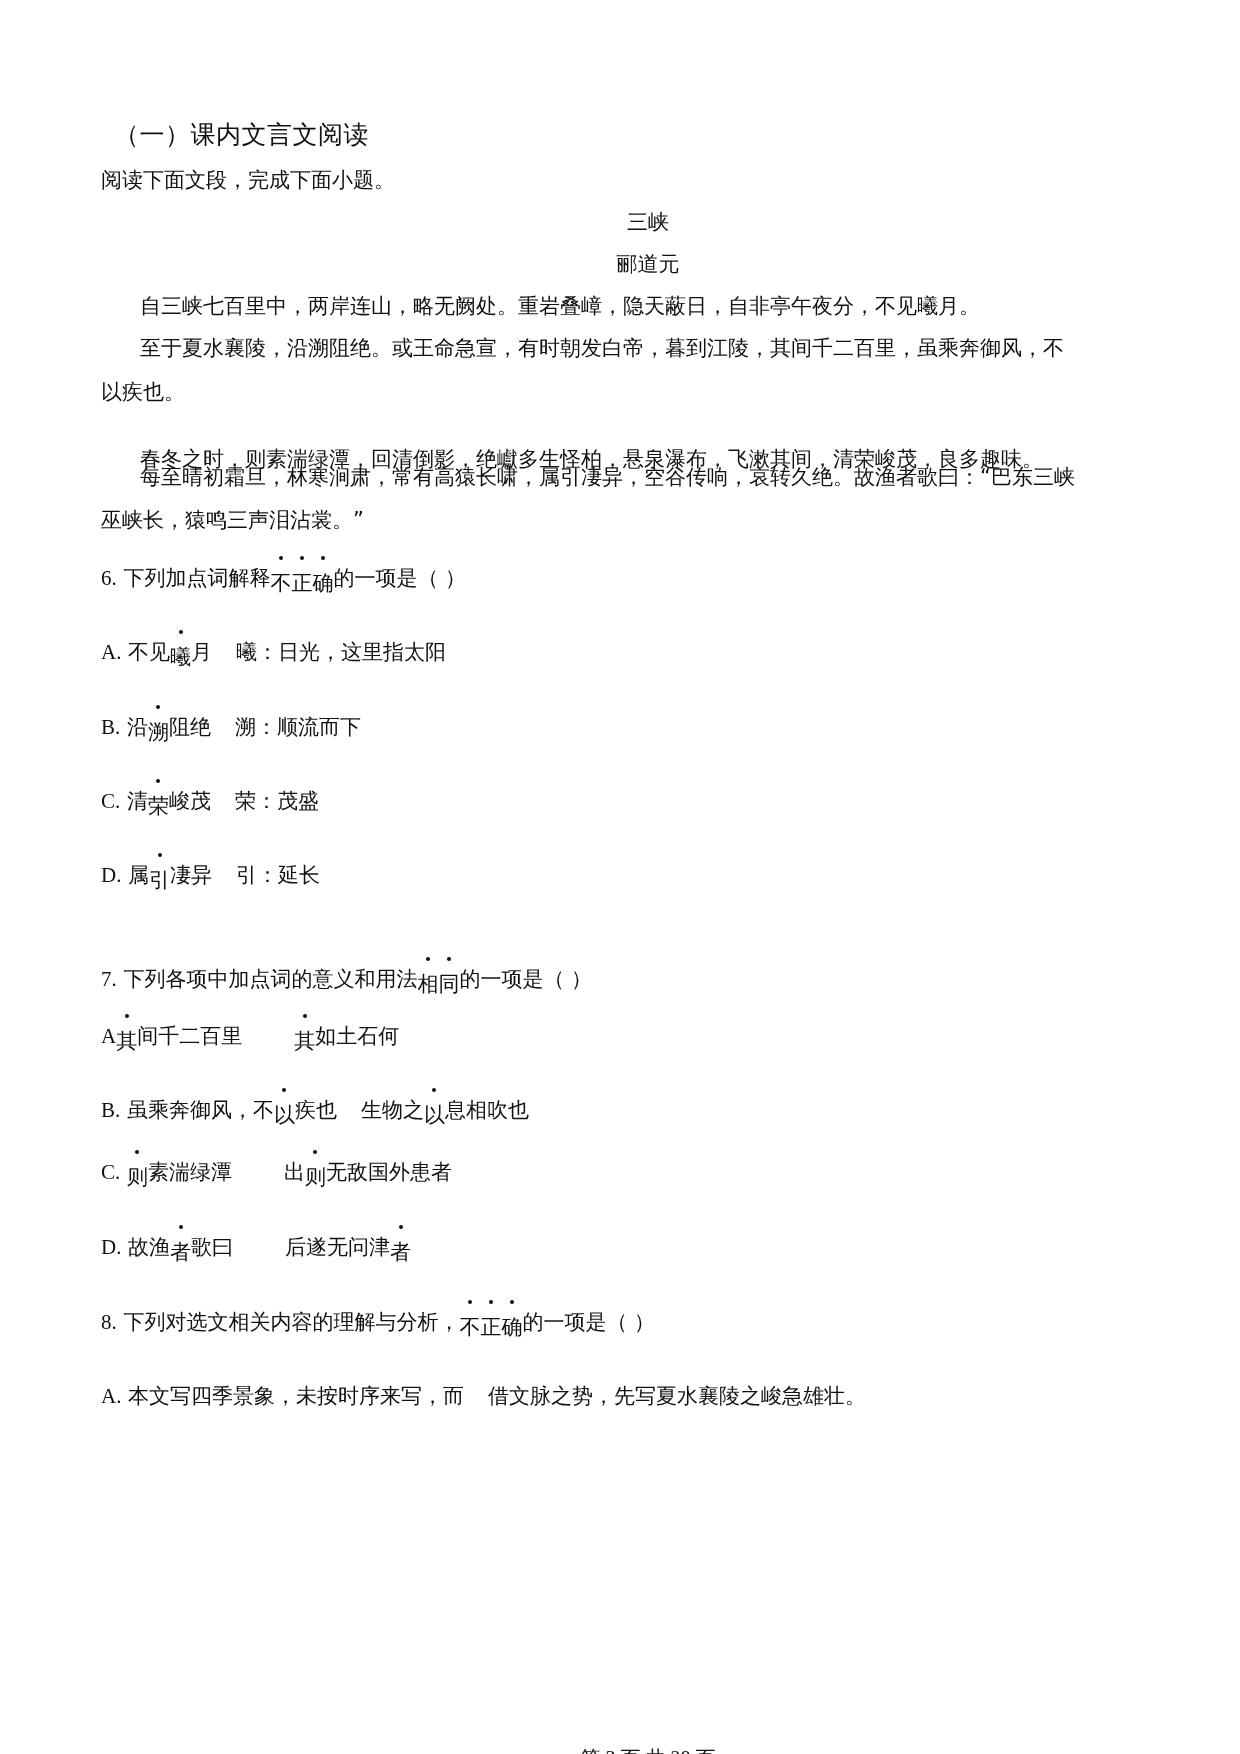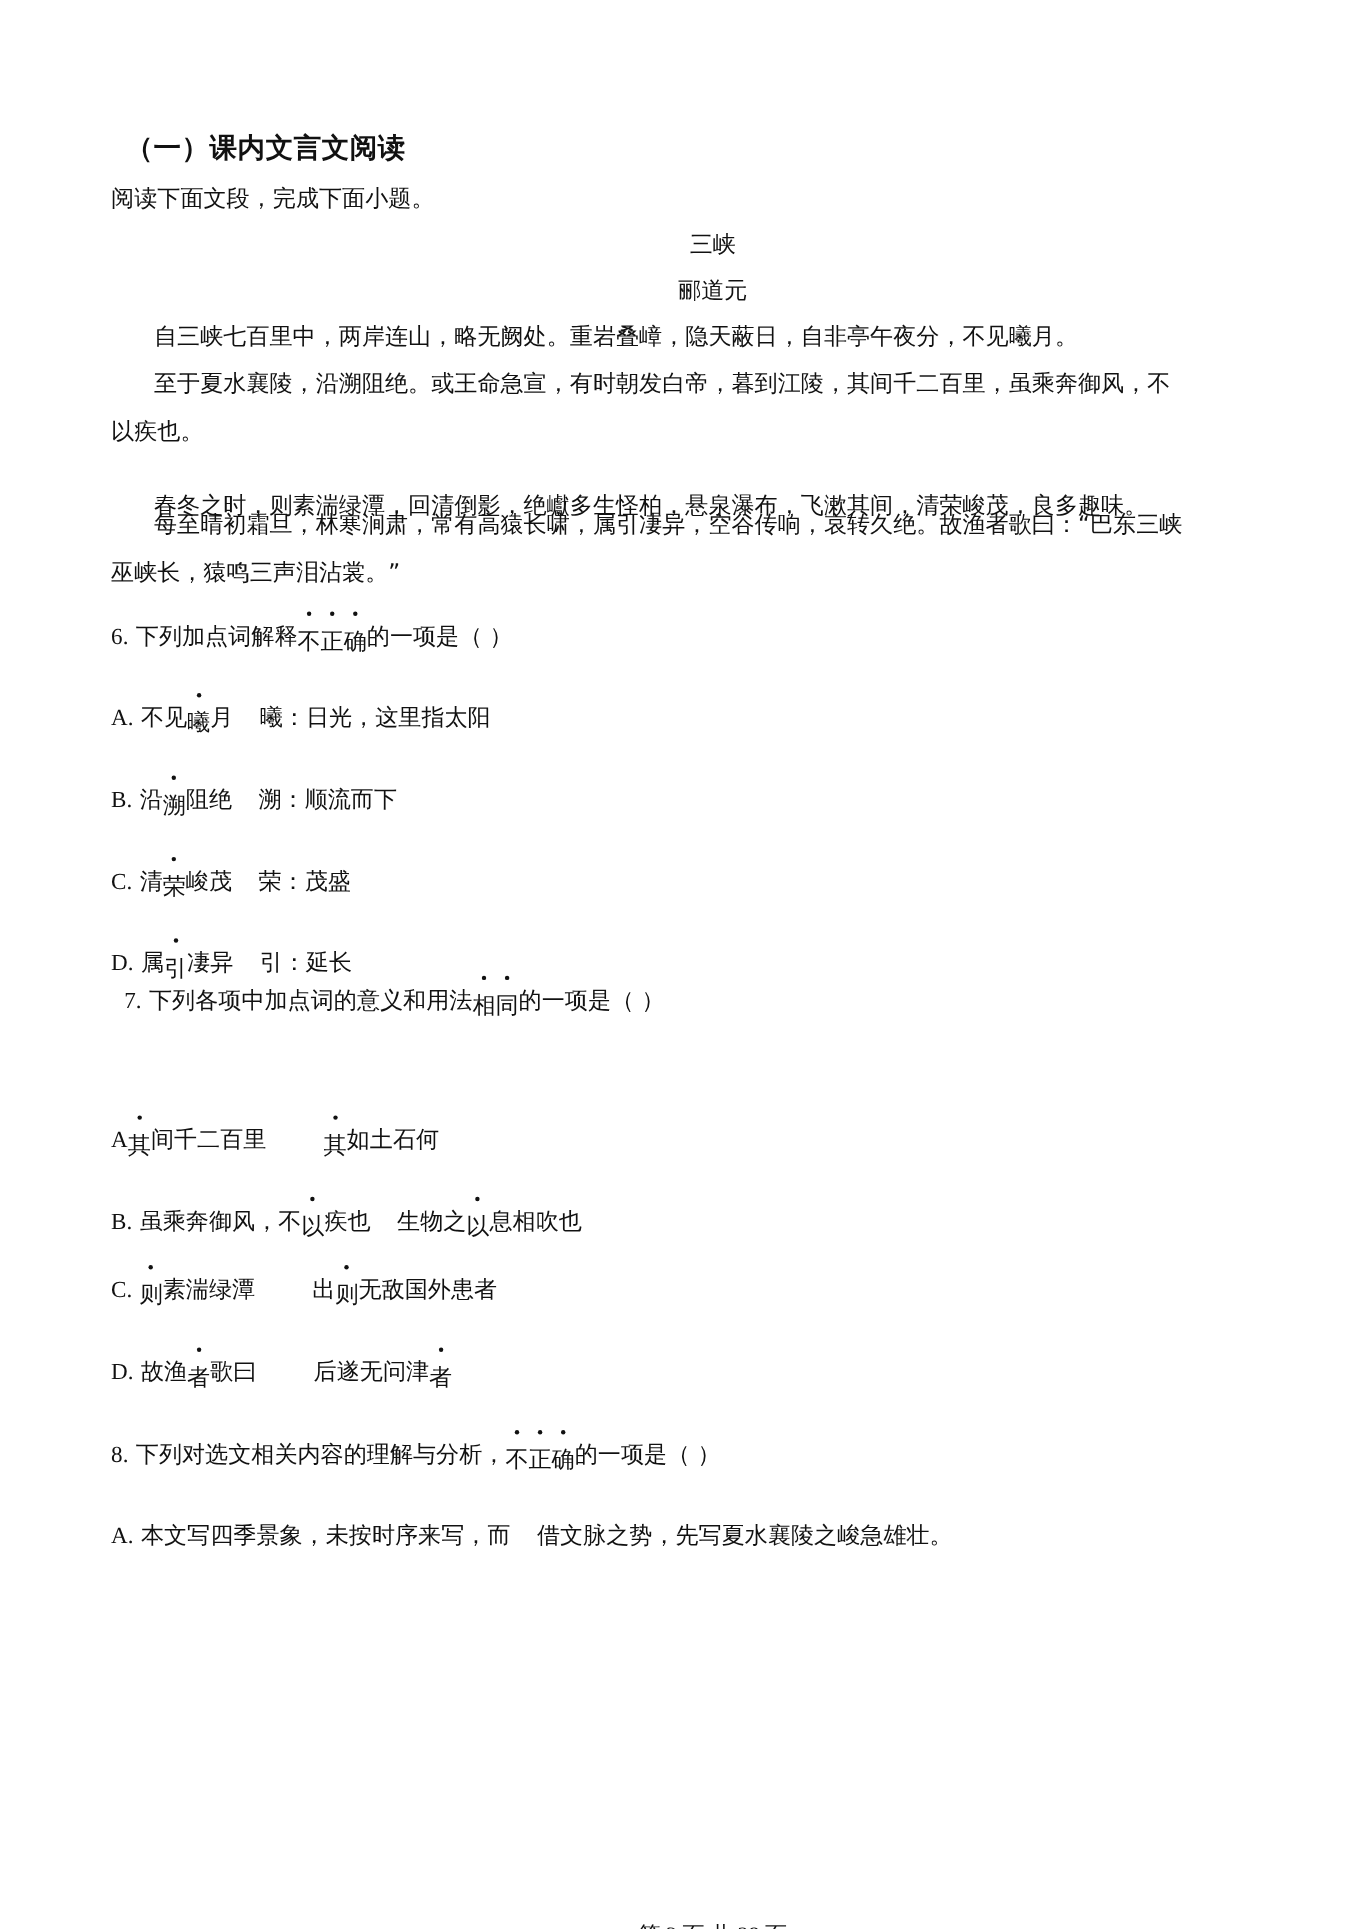--- a/index.html
+++ b/index.html
@@ -2,21 +2,21 @@
 <html><head>
   <meta charset="utf-8">
   <style>
     html, body { margin: 0; padding: 0; background: #ffffff; }
     body {
       width: 1240px; height: 1754px; position: relative; overflow: hidden;
       font-family: "DejaVu Sans", "Liberation Sans", sans-serif;
       color: #111111;
     }
     .abs { position: absolute; white-space: nowrap; }
-    .h1 { font-size: 25px; font-weight: bold; left: 114px; top: 118px; letter-spacing: 0.5px; }
+    .h1 { font-size: 25px; font-weight: normal; left: 114px; top: 118px; letter-spacing: 0.5px; }
     .txt { font-size: 21px; line-height: 30px; text-align: right; }
     .center { left: 0; width: 1240px; text-align: center; padding-left: 28px; }
     .latin { font-family: "Liberation Serif", "DejaVu Serif", serif; font-size: 21px; }
     .dot {
       position: relative; display: inline-block;
     }
     .dot::before {
       content: ""; position: absolute; left: 50%; top: -7px;
       width: 4px; height: 4px; margin-left: -2px; border-radius: 50%;
       background: #111;
@@ -61,21 +61,21 @@
 <div class="abs txt" style="left:101px; top:786px;">
   <span class="latin">C.</span>
   <span>清</span><span class="dot"><span class="dotchar">荣</span></span><span>峻茂</span><span class="gap3"></span><span>荣：茂盛</span>
 </div>
 
 <div class="abs txt" style="left:101px; top:860px;">
   <span class="latin">D.</span>
   <span>属</span><span class="dot"><span class="dotchar">引</span></span><span>凄异</span><span class="gap3"></span><span>引：延长</span>
 </div>
 
-<div class="abs txt" style="left:101px; top:894px;margin-left:12px;">
+<div class="abs txt" style="left:101px; top:964px;">
   <span class="latin">7.</span>
   <span>下列各项中加点词的意义和用法</span><span class="dot"><span class="dotchar">相</span></span><span class="dot"><span class="dotchar">同</span></span><span>的一项是（    ）</span>
 </div>
 
 <div class="abs txt" style="left:101px; top:1009px;margin-top:12px;">
   <span class="latin">A</span><span></span><span class="dot"><span class="dotchar">其</span></span><span>间千二百里</span><span class="gap2"></span><span></span><span class="dot"><span class="dotchar">其</span></span><span>如土石何</span>
 </div>
 
 <div class="abs txt" style="left:101px; top:1083px;margin-top:12px;">
   <span class="latin">B.</span>

